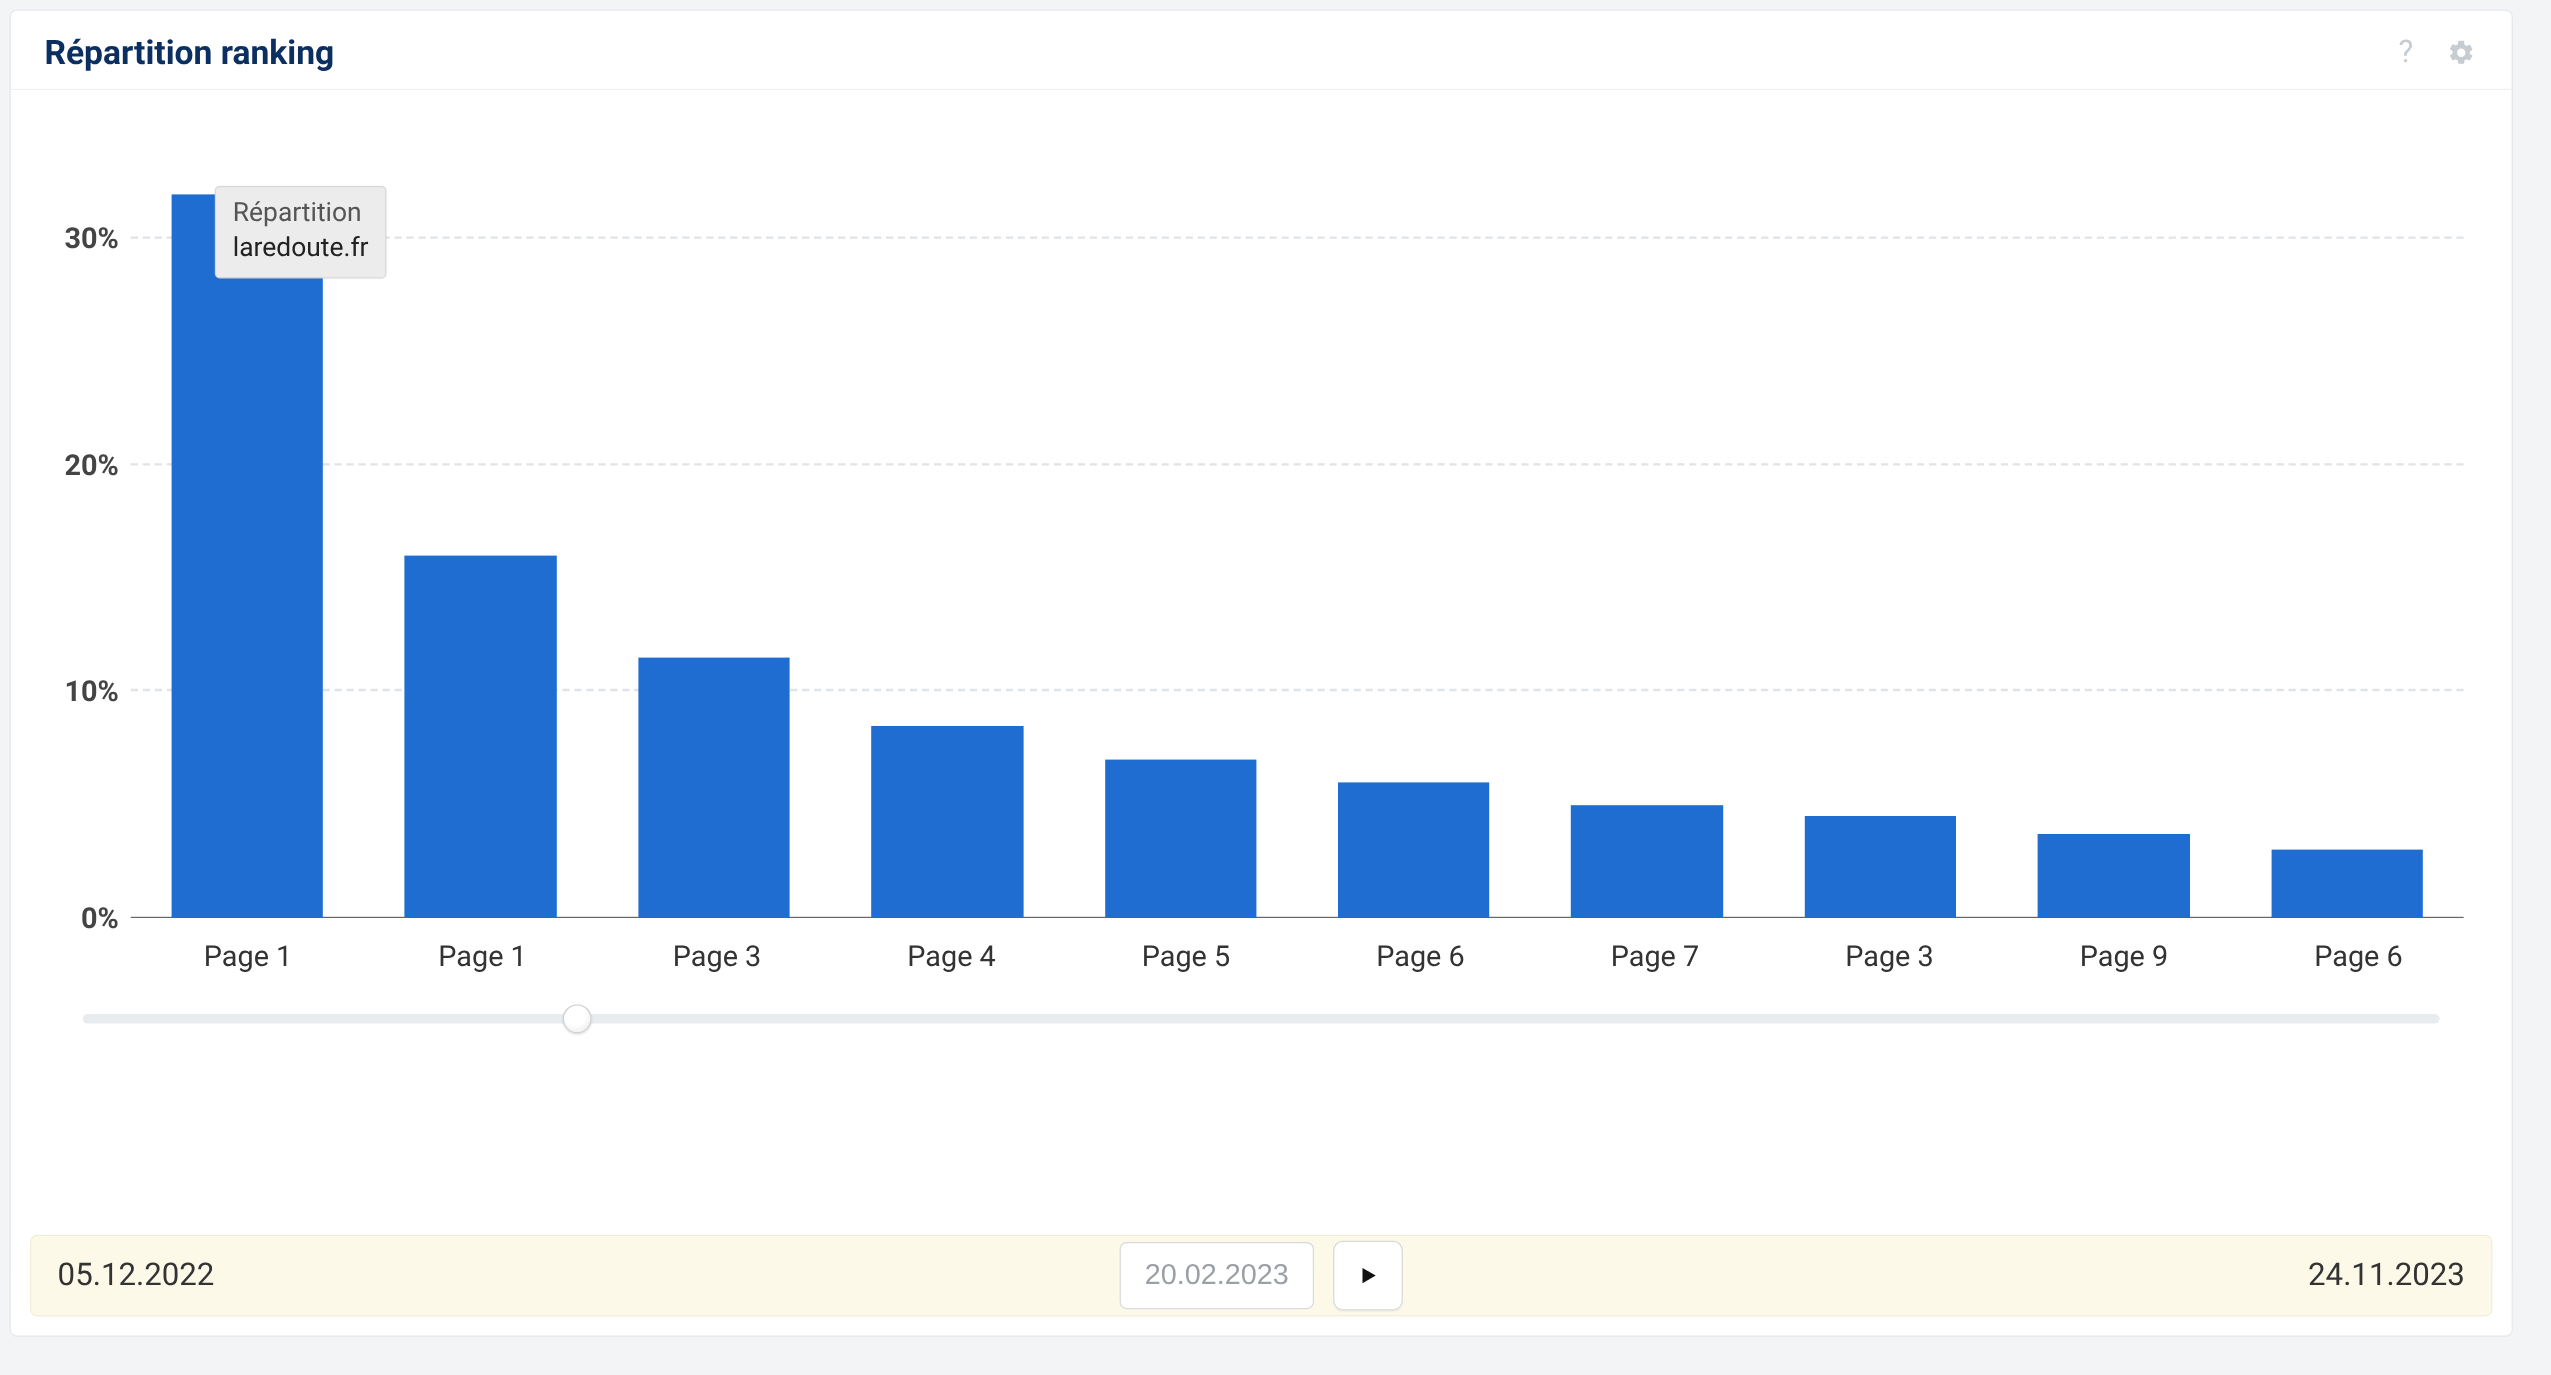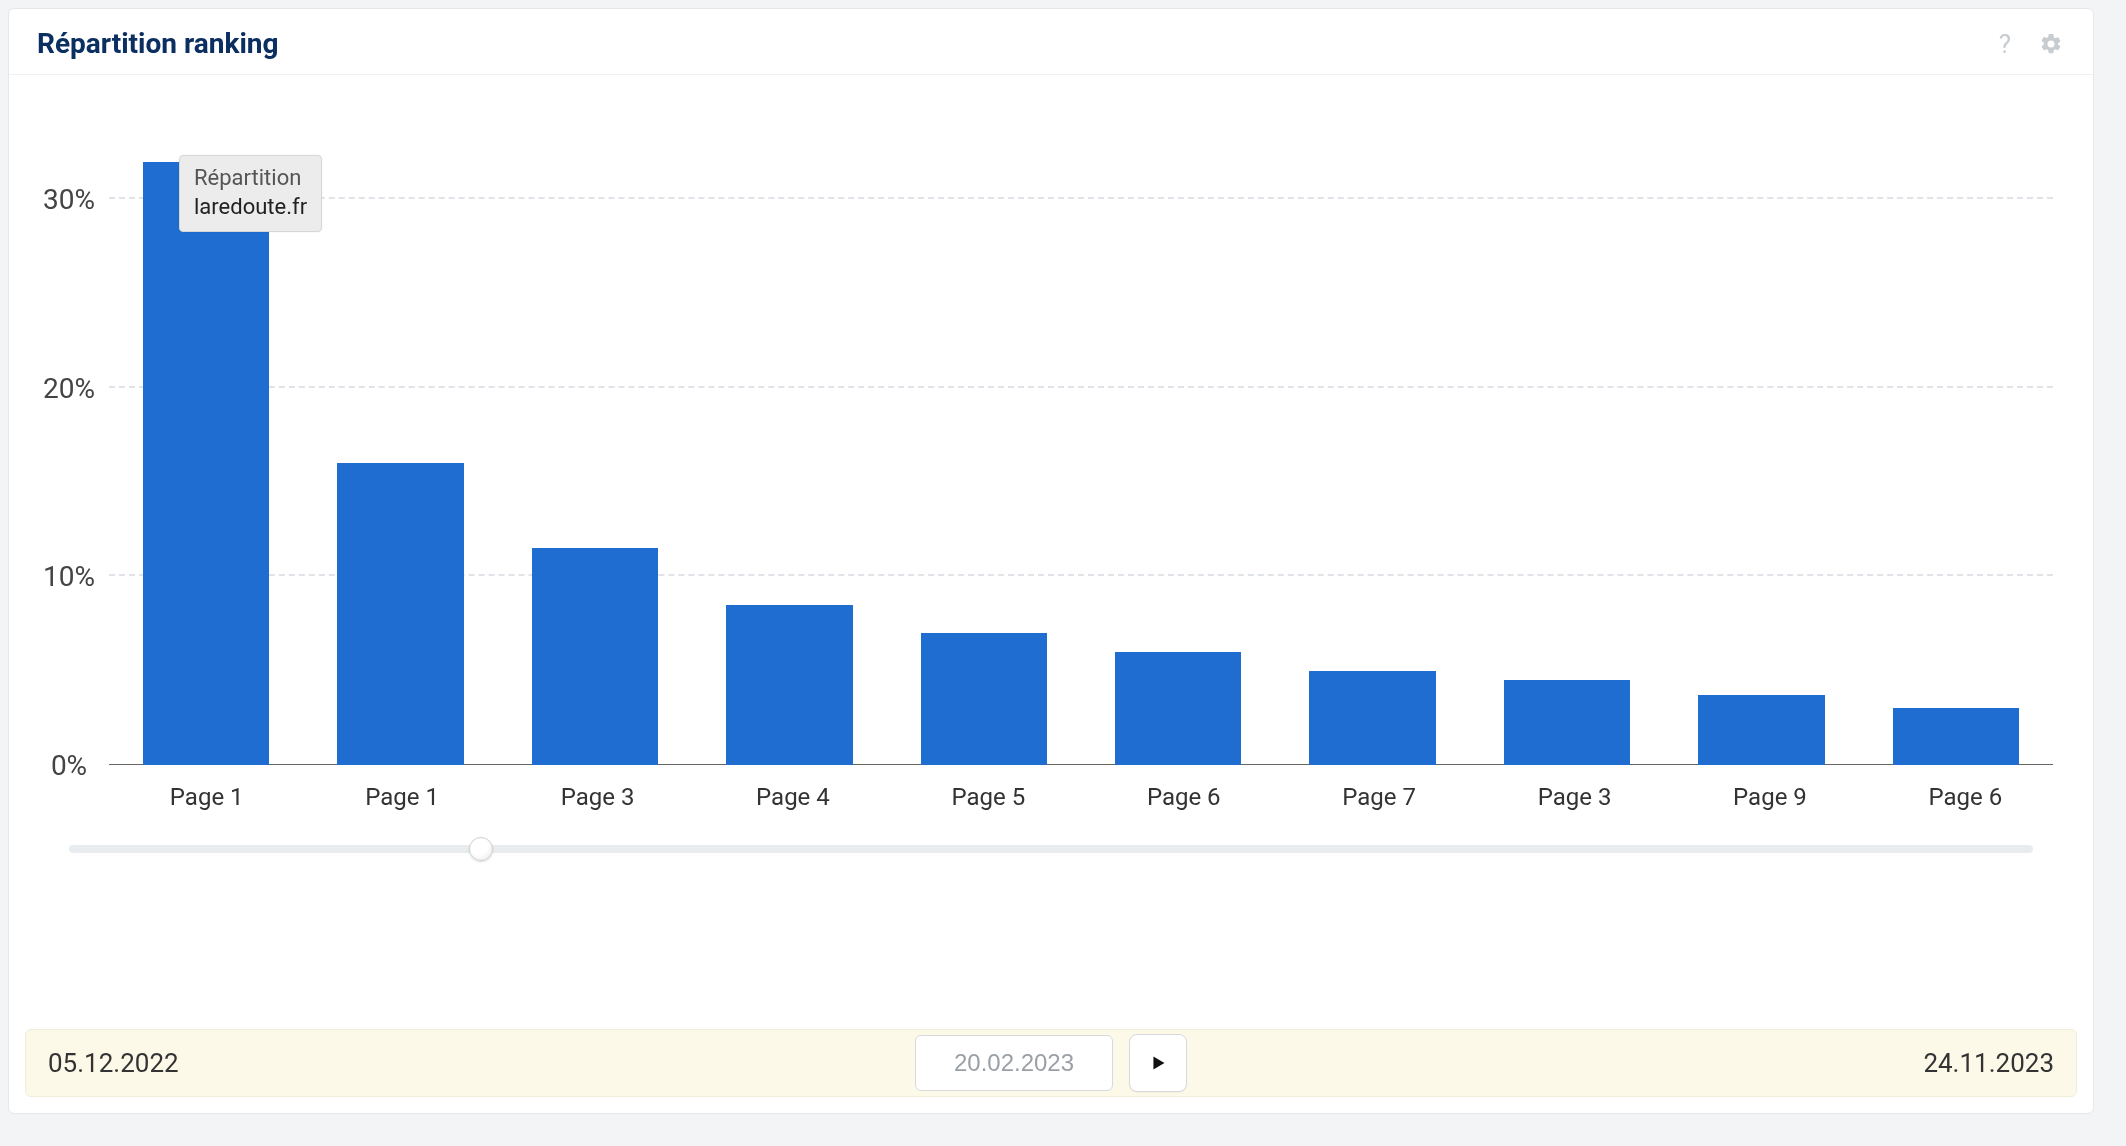--- a/index.html
+++ b/index.html
@@ -82,24 +82,25 @@
   .gridline {
     position: absolute;
     left: 0; right: 0;
     height: 0;
     border-top: 2px dashed #e0e3e7;
   }
   .y-axis-label {
     position: absolute;
     left: -70px;
     width: 60px;
-    text-align: center;
-    font-size: 28px;
+    text-align: right;
+    font-size: 24px;
     color: #444;
     transform: translateY(-50%);
+    font-weight: bold;
   }
   .bars {
     position: absolute;
     left: 0; right: 0; top: 0; bottom: 0;
     display: flex;
     align-items: flex-end;
     gap: 0;
   }
   .bar-slot {
     flex: 1 1 0;
@@ -191,21 +192,21 @@
   .bp-right { flex: 0 0 auto; margin-left: auto; }
   .bp-center {
     position: absolute;
     left: 50%;
     transform: translateX(-50%);
     display: flex;
     align-items: center;
     gap: 16px;
   }
   .date-input {
-    width: 198px;
+    width: 162px;
     height: 56px;
     border: 1px solid #d7d9dc;
     border-radius: 6px;
     background: #fff;
     text-align: center;
     font-size: 24px;
     color: #9aa0a6;
     box-sizing: border-box;
   }
   .play-btn {

